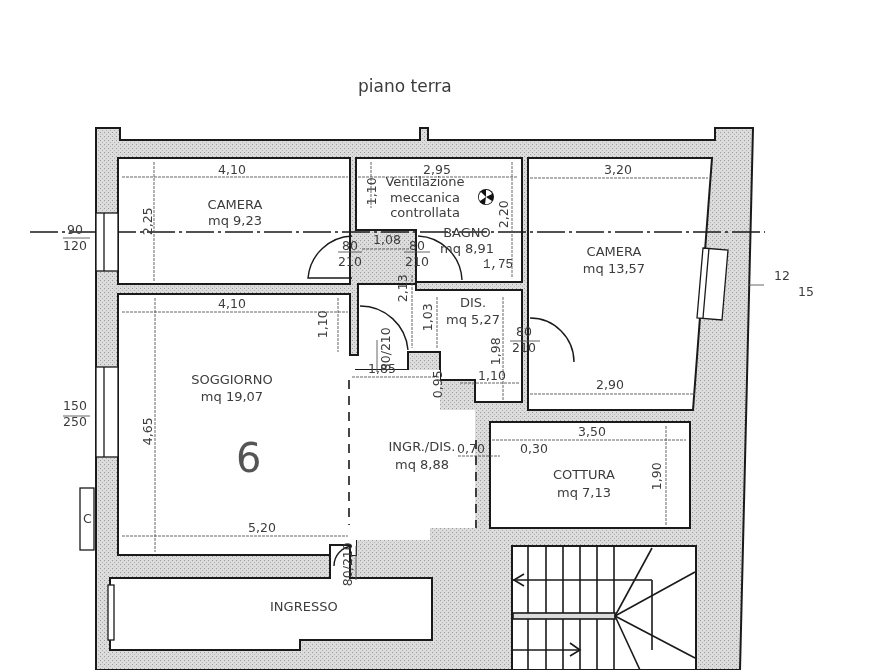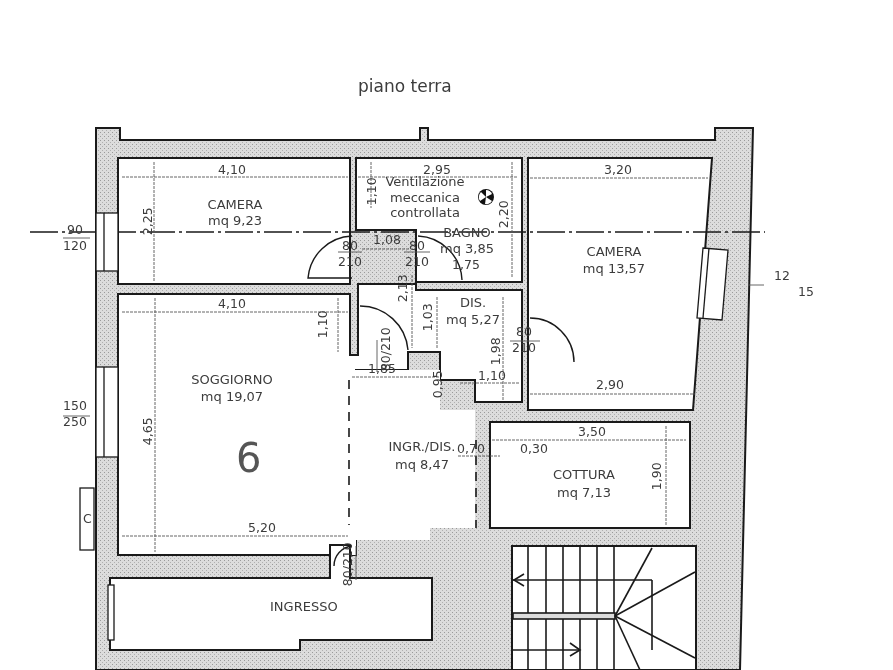--- a/index.html
+++ b/index.html
@@ -145,21 +145,21 @@
 </div>
 
 <div class="lbl room" style="left:380px;top:174px;width:90px;line-height:1.2;">
   <div>Ventilazione</div>
   <div>meccanica</div>
   <div>controllata</div>
 </div>
 
 <div class="lbl room" style="left:432px;top:226px;width:70px;text-align:center;">
   <div>BAGNO</div>
-  <div style="margin-top:3px;">mq 3,85</div>
+  <div style="margin-top:3px;">mq 8,91</div>
 </div>
 
 <div class="lbl room" style="left:574px;top:245px;width:80px;">
   <div>CAMERA</div>
   <div style="margin-top:4px;">mq 13,57</div>
 </div>
 
 <div class="lbl room" style="left:440px;top:296px;width:66px;">
   <div>DIS.</div>
   <div style="margin-top:4px;">mq 5,27</div>
@@ -167,34 +167,34 @@
 
 <div class="lbl room" style="left:182px;top:373px;width:100px;">
   <div>SOGGIORNO</div>
   <div style="margin-top:4px;">mq 19,07</div>
 </div>
 
 <div class="lbl big" style="left:236px;top:438px;">6</div>
 
 <div class="lbl room" style="left:368px;top:440px;width:76px;margin-left:16px;">
   <div>INGR./DIS.</div>
-  <div style="margin-top:5px;">mq 8,47</div>
+  <div style="margin-top:5px;">mq 8,88</div>
 </div>
 
 <div class="lbl room" style="left:546px;top:468px;width:76px;">
   <div>COTTURA</div>
   <div style="margin-top:5px;">mq 7,13</div>
 </div>
 
 <div class="lbl room" style="left:270px;top:600px;">INGRESSO</div>
 
 <div class="lbl dim" style="left:218px;top:164px;">4,10</div>
 <div class="lbl dim" style="left:423px;top:164px;">2,95</div>
 <div class="lbl dim" style="left:373px;top:234px;">1,08</div>
-<div class="lbl dim" style="left:452px;top:259px;">1,75</div>
+<div class="lbl dim" style="left:483px;top:259px;font-family:Liberation Mono, monospace;">1,75</div>
 <div class="lbl dim" style="left:604px;top:164px;">3,20</div>
 <div class="lbl dim" style="left:596px;top:379px;">2,90</div>
 <div class="lbl dim" style="left:218px;top:298px;">4,10</div>
 <div class="lbl dim" style="left:248px;top:522px;">5,20</div>
 <div class="lbl dim" style="left:368px;top:363px;">1,85</div>
 <div class="lbl dim" style="left:478px;top:370px;">1,10</div>
 <div class="lbl dim" style="left:578px;top:426px;">3,50</div>
 <div class="lbl dim" style="left:457px;top:443px;">0,70</div>
 <div class="lbl dim" style="left:520px;top:443px;">0,30</div>
 

